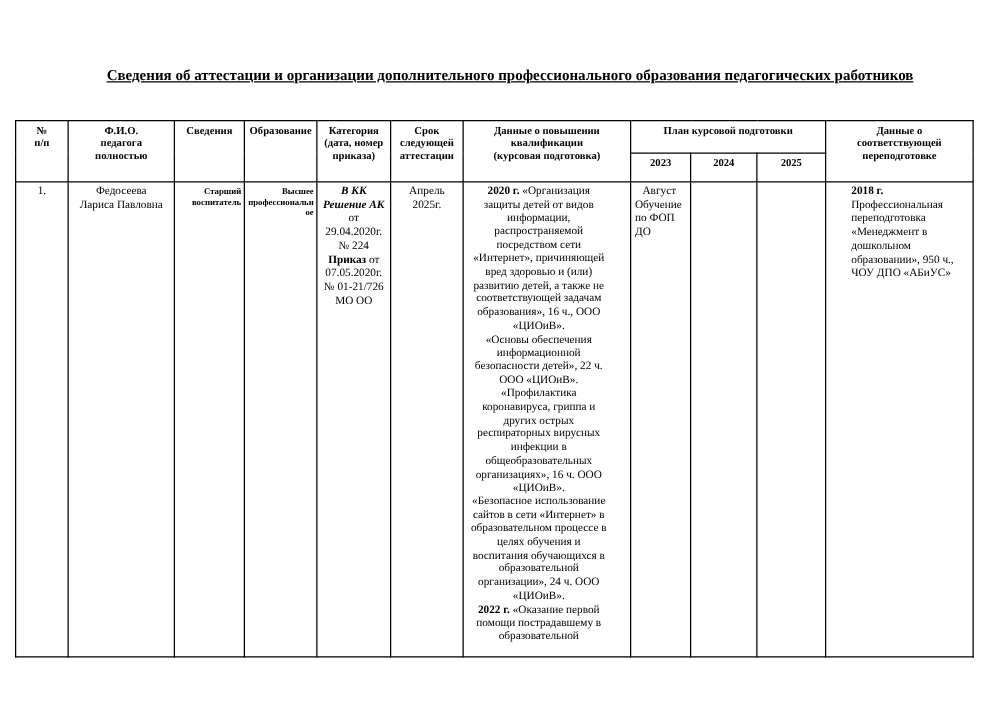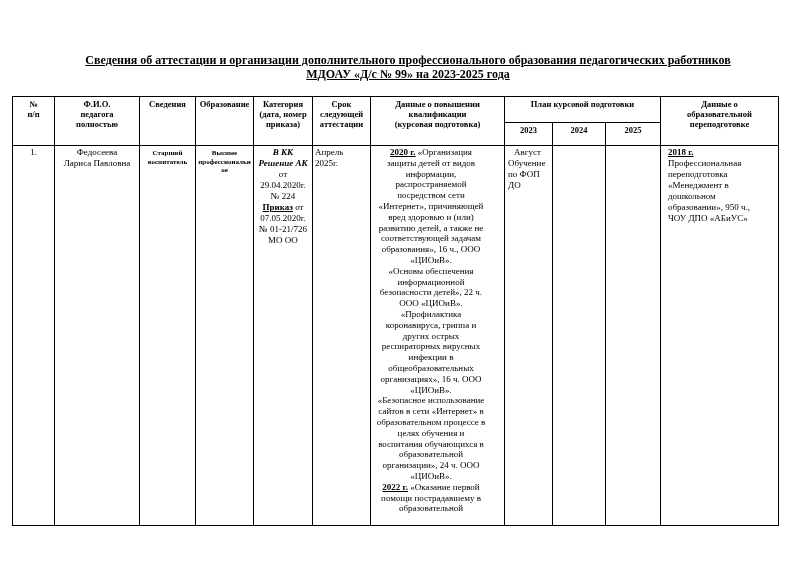--- a/index.html
+++ b/index.html
@@ -24,44 +24,43 @@
   thead tr.h2{height:23px;}
   tbody tr{height:380px;}
   th{
     font-size:8.5px;font-weight:bold;text-align:center;
     line-height:10px;padding:2px 1px;
   }
   .pre{white-space:pre-line;}
   td{font-size:9px;line-height:11px;padding:1px 2px;}
   .cb{max-height:376px;overflow:hidden;}
   p{margin:0;text-align:center;}
-  .b{font-weight:bold;text-decoration:underline;}
+  .b{font-weight:bold;}
   .bi{font-weight:bold;font-style:italic;}
   .block{display:block;}
   td.c-num{text-align:center;}
   td.c-name{text-align:center;padding:1px 1px;}
   td.c-pos, td.c-edu{
-    text-align:center;font-size:7px;font-weight:bold;line-height:8.5px;
+    text-align:right;font-size:7px;font-weight:bold;line-height:8.5px;
     padding:3px 2px;overflow-wrap:break-word;word-break:break-word;
   }
   td.c-cat{padding:1px 2px;}
-  td.c-next{text-align:left;}
+  td.c-next{text-align:center;}
   td.c-qual{padding:1px 17px 1px 4px;line-height:10.8px;}
   td.c-plan{padding:1px 2px 1px 3px;text-indent:6px;}
-  td.c-ret{padding:1px 14px 1px 7px;}
+  td.c-ret{padding:1px 14px 1px 20px;}
   tbody td{border-bottom:2px solid #000;}
 </style>
 </head>
 <body>
 
 <div class="page">
 
   <div class="title">
     <div class="tl">Сведения об аттестации и организации дополнительного профессионального образования педагогических работников</div>
-    <div class="tl">МДОАУ «Д/с № 99» на 2023-2025 года</div>
   </div>
 
   <table class="doc">
     <colgroup>
       <col style="width:42px">
         <col style="width:85px">
         <col style="width:56px">
       <col style="width:58px">
         <col style="width:59px">
         <col style="width:58px">
@@ -84,21 +83,21 @@
 (дата, номер
 приказа)</th>
         <th rowspan="2" class="pre">Срок
 следующей
 аттестации</th>
         <th rowspan="2" class="pre">Данные о повышении
 квалификации
 (курсовая подготовка)</th>
         <th colspan="3">План курсовой подготовки</th>
         <th rowspan="2" class="pre">Данные о
-образовательной
+соответствующей
 переподготовке</th>
       </tr>
       <tr class="h2">
         <th>2023</th>
         <th>2024</th>
         <th>2025</th>
       </tr>
     </thead>
     <tbody>
       <tr>

